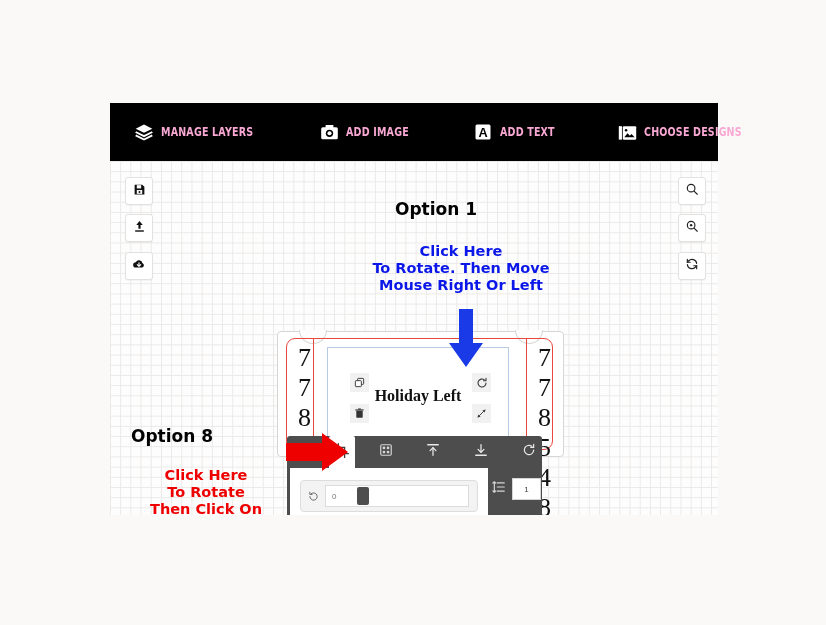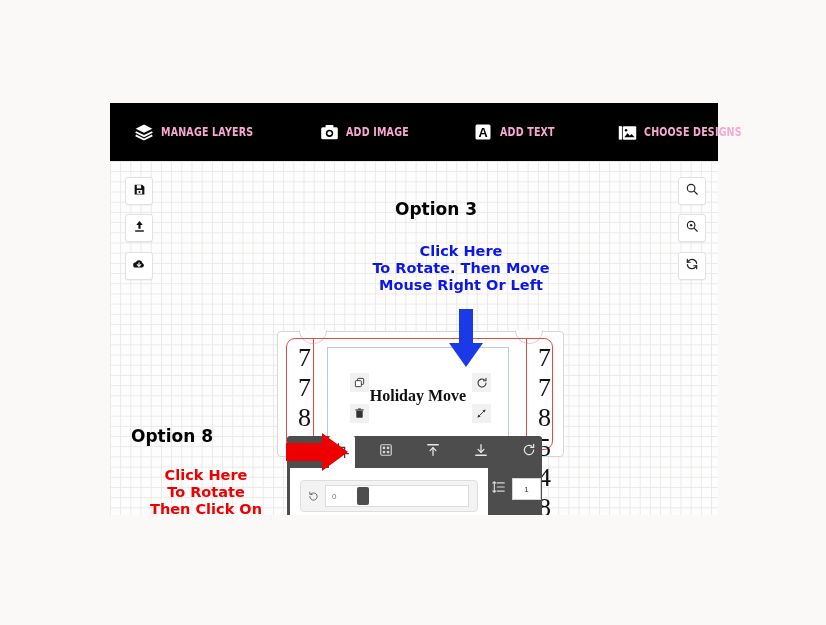--- a/index.html
+++ b/index.html
@@ -325,21 +325,21 @@
       <div class="redframe"></div>
       <div class="redline l"></div>
       <div class="redline r"></div>
 
       <div class="serial l">778548</div>
       <div class="serial r">778548</div>
 
       <div class="tickettxt">INDIAN TICKET CO.</div>
 
       <div class="selbox"></div>
-      <div class="holiday">Holiday Move</div>
+      <div class="holiday">Holiday Left</div>
 
       <div class="handle h-copy">
         <svg width="11" height="11" viewBox="0 0 24 24" fill="none" stroke="#333" stroke-width="2">
           <rect x="8" y="3" width="13" height="13" rx="1.5"></rect>
           <rect x="3" y="8" width="13" height="13" rx="1.5" fill="#fff"></rect>
         </svg>
       </div>
       <div class="handle h-del">
         <svg width="11" height="11" viewBox="0 0 24 24" fill="#333">
           <rect x="5" y="6" width="14" height="15" rx="1.5"></rect>
@@ -434,21 +434,21 @@
             <line x1="9" y1="12" x2="21" y2="12" stroke-linecap="round"></line>
             <line x1="9" y1="19" x2="21" y2="19" stroke-linecap="round"></line>
             <path d="M4 3v18M1.5 5.5L4 3l2.5 2.5M1.5 18.5L4 21l2.5-2.5" stroke-linecap="round" stroke-linejoin="round"></path>
           </svg>
         </span>
         <div class="lh-input">1</div>
       </div>
 
     </div>
 
-    <div class="ann opt" style="left:285px; top:38px;">Option 3</div>
+    <div class="ann opt" style="left:285px; top:38px;">Option 1</div>
     <div class="ann blue" style="left:351px; top:108px; transform:translate(-50%,-50%); width:230px;">Click Here
 To Rotate. Then Move
 Mouse Right Or Left</div>
 
     <div class="ann opt" style="left:21px; top:265px;">Option 8</div>
     <div class="ann red" style="left:96px; top:340px; transform:translate(-50%,-50%); width:175px;">Click Here
 To Rotate
 Then Click On
 Dark Grey Bar.</div>
 

